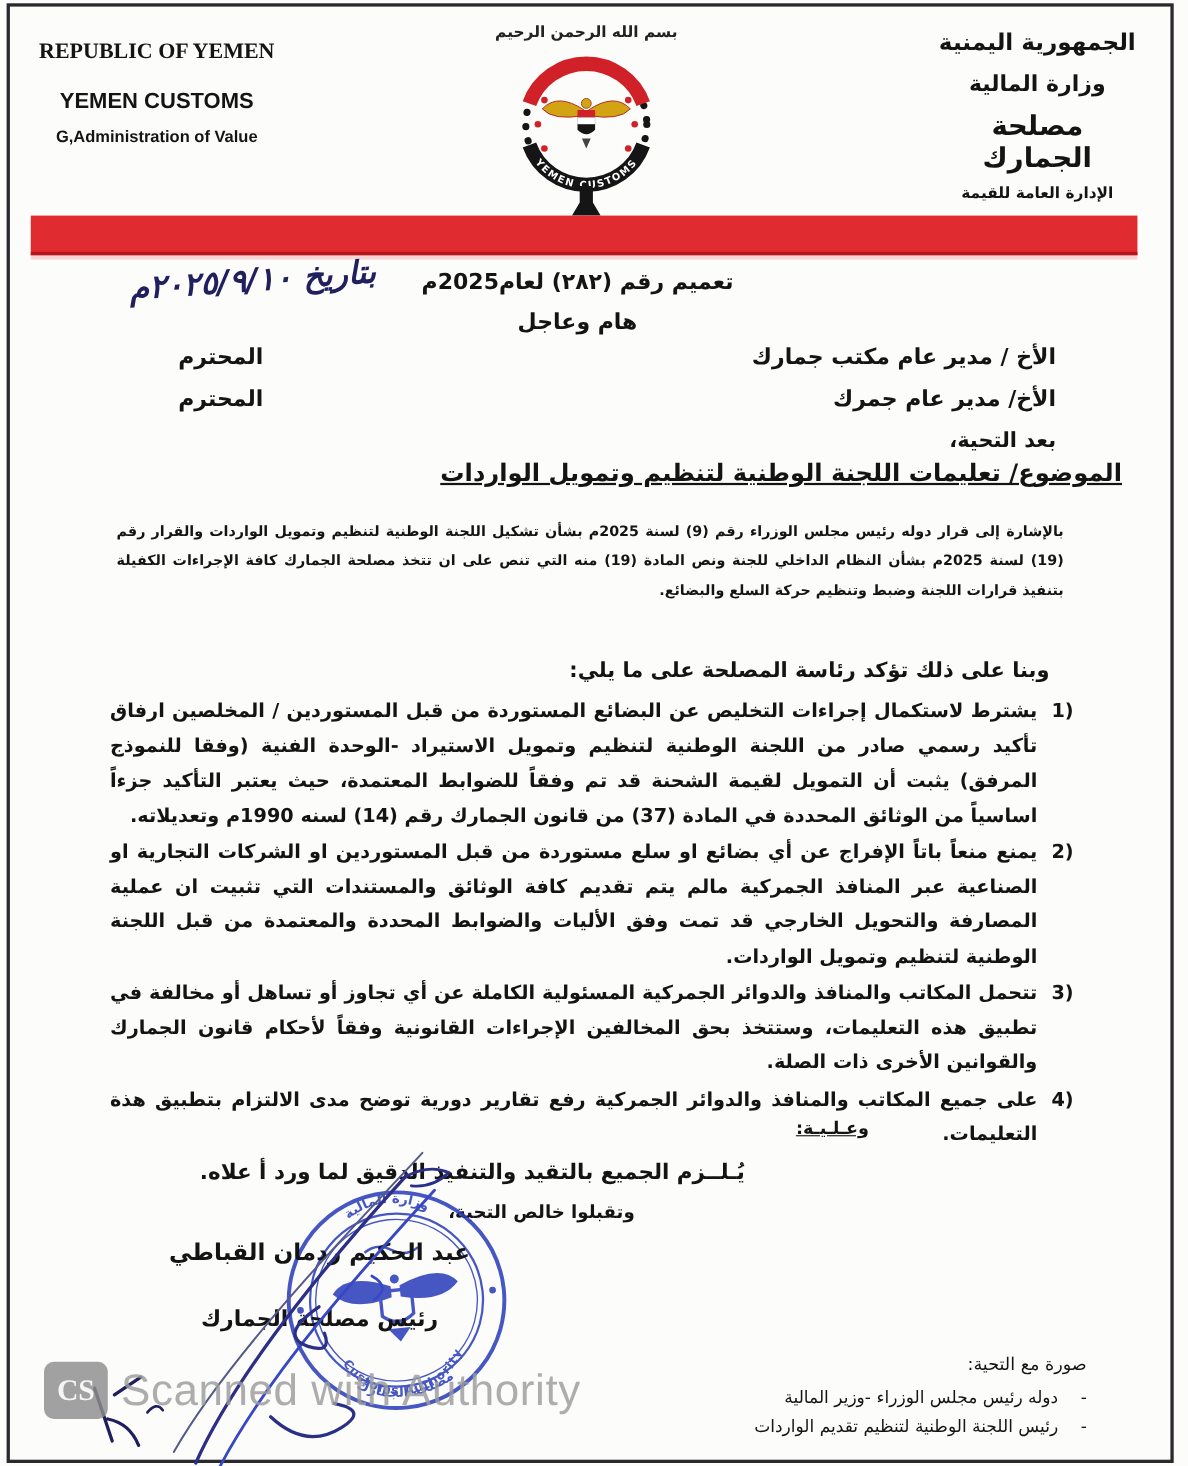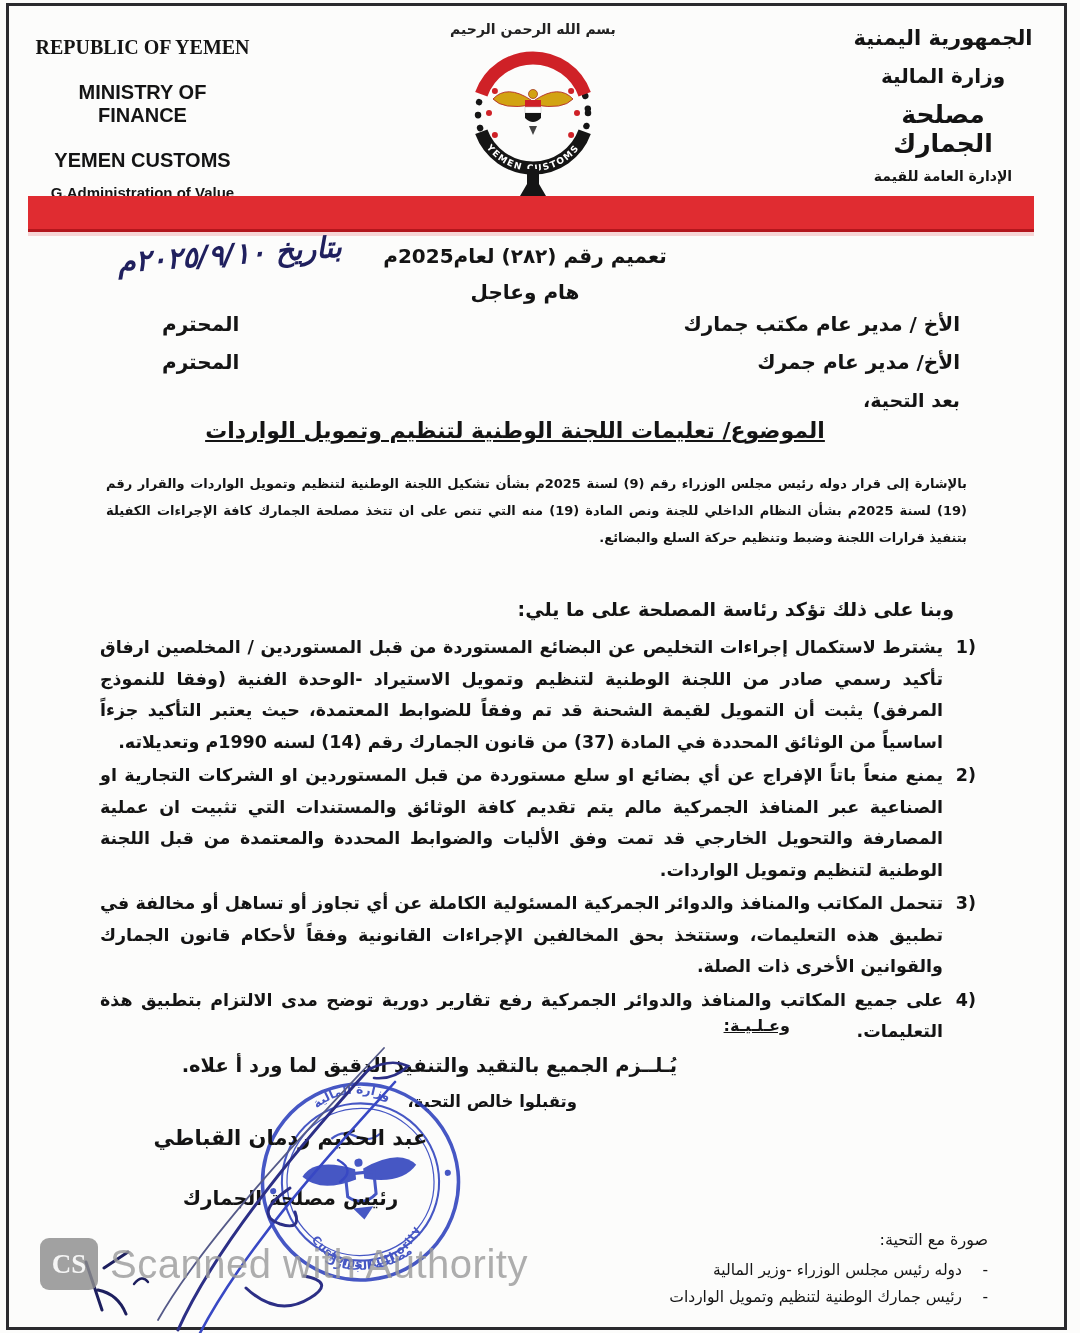--- a/index.html
+++ b/index.html
@@ -23,21 +23,21 @@
   .date-hand{position:absolute;left:42px;top:240px;width:300px;direction:rtl;color:#20205e;
              font-size:29px;font-style:italic;font-weight:bold;transform:rotate(-4deg);}
   .circ{position:absolute;left:360px;top:244px;width:330px;text-align:center;direction:rtl;}
   .circ .no{font-size:20px;font-weight:bold;margin-bottom:12px;}
   .circ .urg{font-size:20px;font-weight:bold;}
   
   .addr{position:absolute;left:162px;right:120px;display:flex;direction:rtl;
         justify-content:space-between;font-size:20px;font-weight:bold;}
   .addr1{top:312px;} .addr2{top:350px;}
   .greet{position:absolute;right:120px;top:389px;font-size:19px;font-weight:bold;direction:rtl;}
-  .subject{position:absolute;left:10px;right:60px;top:418px;text-align:center;direction:rtl;
+  .subject{position:absolute;left:10px;right:60px;top:418px;direction:rtl;
            font-size:22px;font-weight:bold;text-decoration:underline;}
   
   .intro{position:absolute;right:113px;left:106px;top:470px;direction:rtl;text-align:justify;
          font-size:13px;font-weight:bold;line-height:27px;}
   .lead{position:absolute;right:126px;top:598px;direction:rtl;font-size:19px;font-weight:bold;}
   .items{position:absolute;right:104px;left:100px;top:632px;direction:rtl;}
   .item{display:flex;direction:rtl;gap:7px;font-size:17.5px;font-weight:bold;line-height:31.5px;margin-bottom:2px;}
   .item .no{flex:0 0 26px;direction:ltr;text-align:right;}
   .item .txt{flex:1;text-align:justify;}
   .conc-h{position:absolute;right:290px;top:1016px;direction:rtl;font-size:16px;font-weight:bold;
@@ -66,21 +66,20 @@
   .wm-text{color:#9c9c9c;font-size:40px;font-family:"Liberation Sans",sans-serif;letter-spacing:.5px;}
 </style>
 </head>
 <body>
 
 <div class="page">
   <div class="frame"></div>
 
   <div class="hdr-en">
     <div class="l1">REPUBLIC OF YEMEN</div>
-    <div class="l2">MINISTRY OF FINANCE</div>
     <div class="l3">YEMEN CUSTOMS</div>
     <div class="l4">G,Administration of Value</div>
   </div>
 
   <div class="hdr-ar">
     <div class="a1">الجمهورية اليمنية</div>
     <div class="a2">وزارة المالية</div>
     <div class="a3">مصلحة الجمارك</div>
     <div class="a4">الإدارة العامة للقيمة</div>
   </div>
@@ -227,21 +226,21 @@
   </div>
 
   <div class="cc">
     <div class="cc-h">صورة مع التحية:</div>
     <div class="cc-item">
       <span class="dash">-</span>
       <span>دوله رئيس مجلس الوزراء -وزير المالية</span>
     </div>
     <div class="cc-item">
       <span class="dash">-</span>
-      <span>رئيس جمارك الوطنية لتنظيم وتمويل الواردات</span>
+      <span>رئيس اللجنة الوطنية لتنظيم تقديم الواردات</span>
     </div>
   </div>
 
   <div class="wm">
     <div class="wm-badge">CS</div>
     <div class="wm-text">Scanned with Authority</div>
   </div>
 </div>
 
 </body></html>

